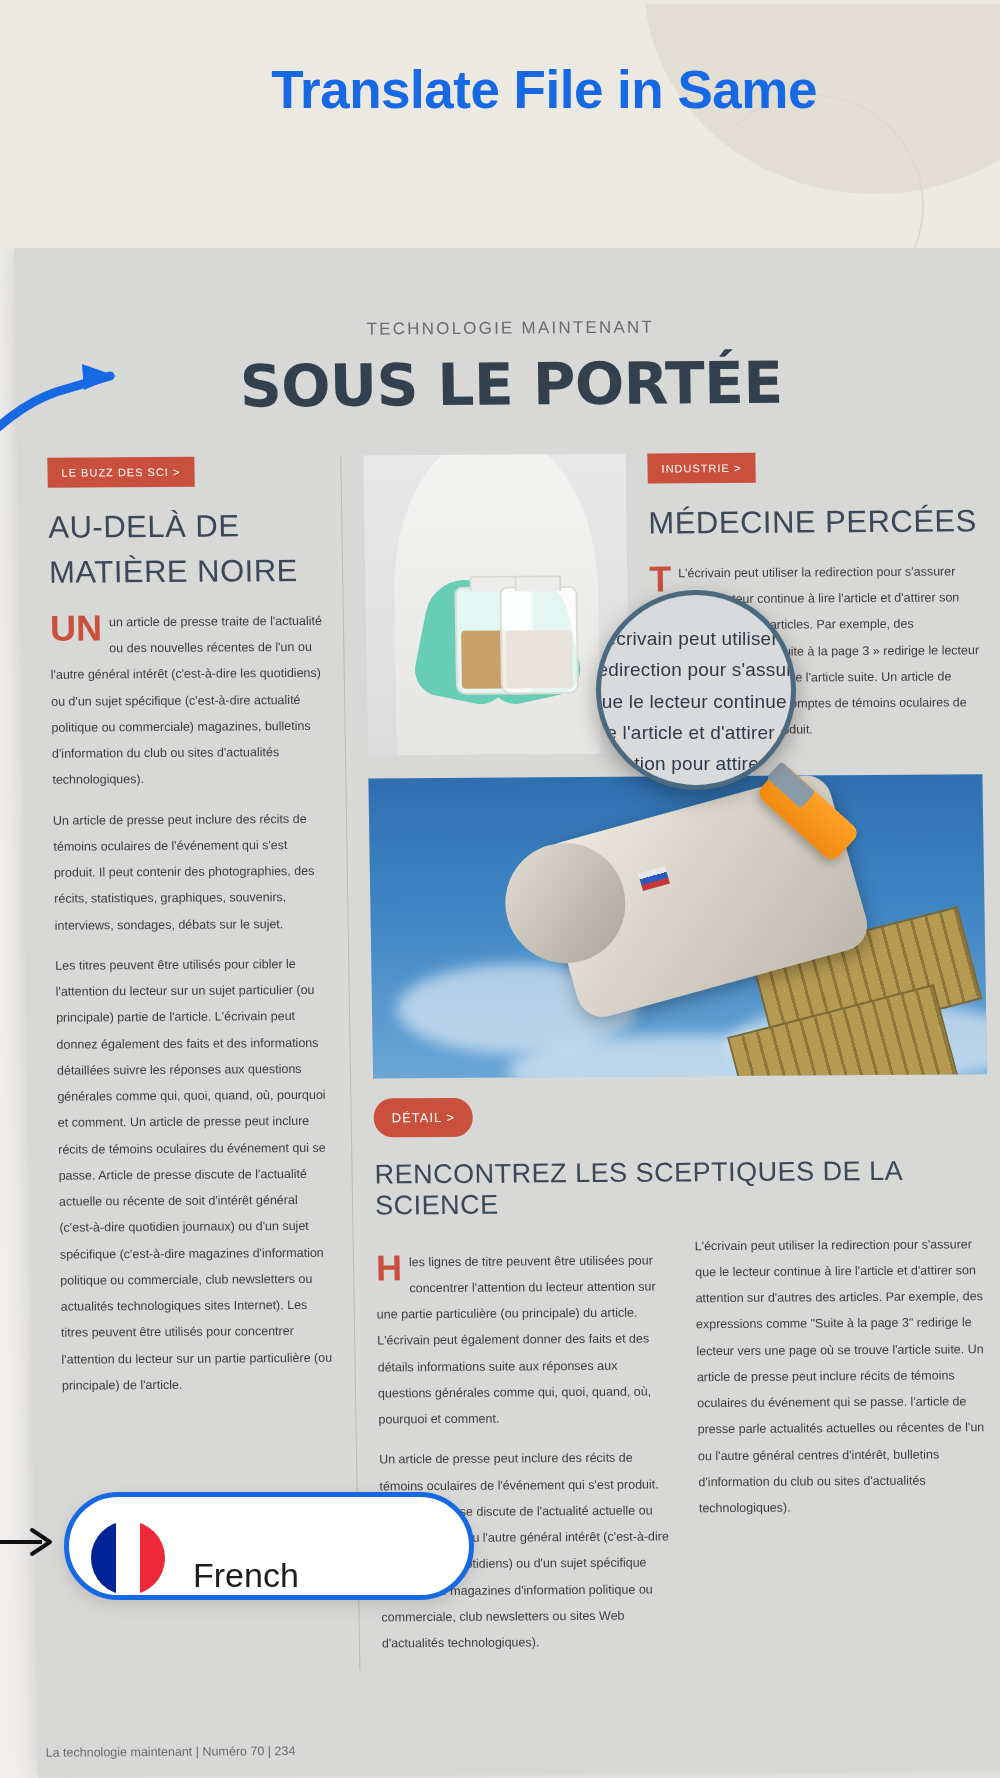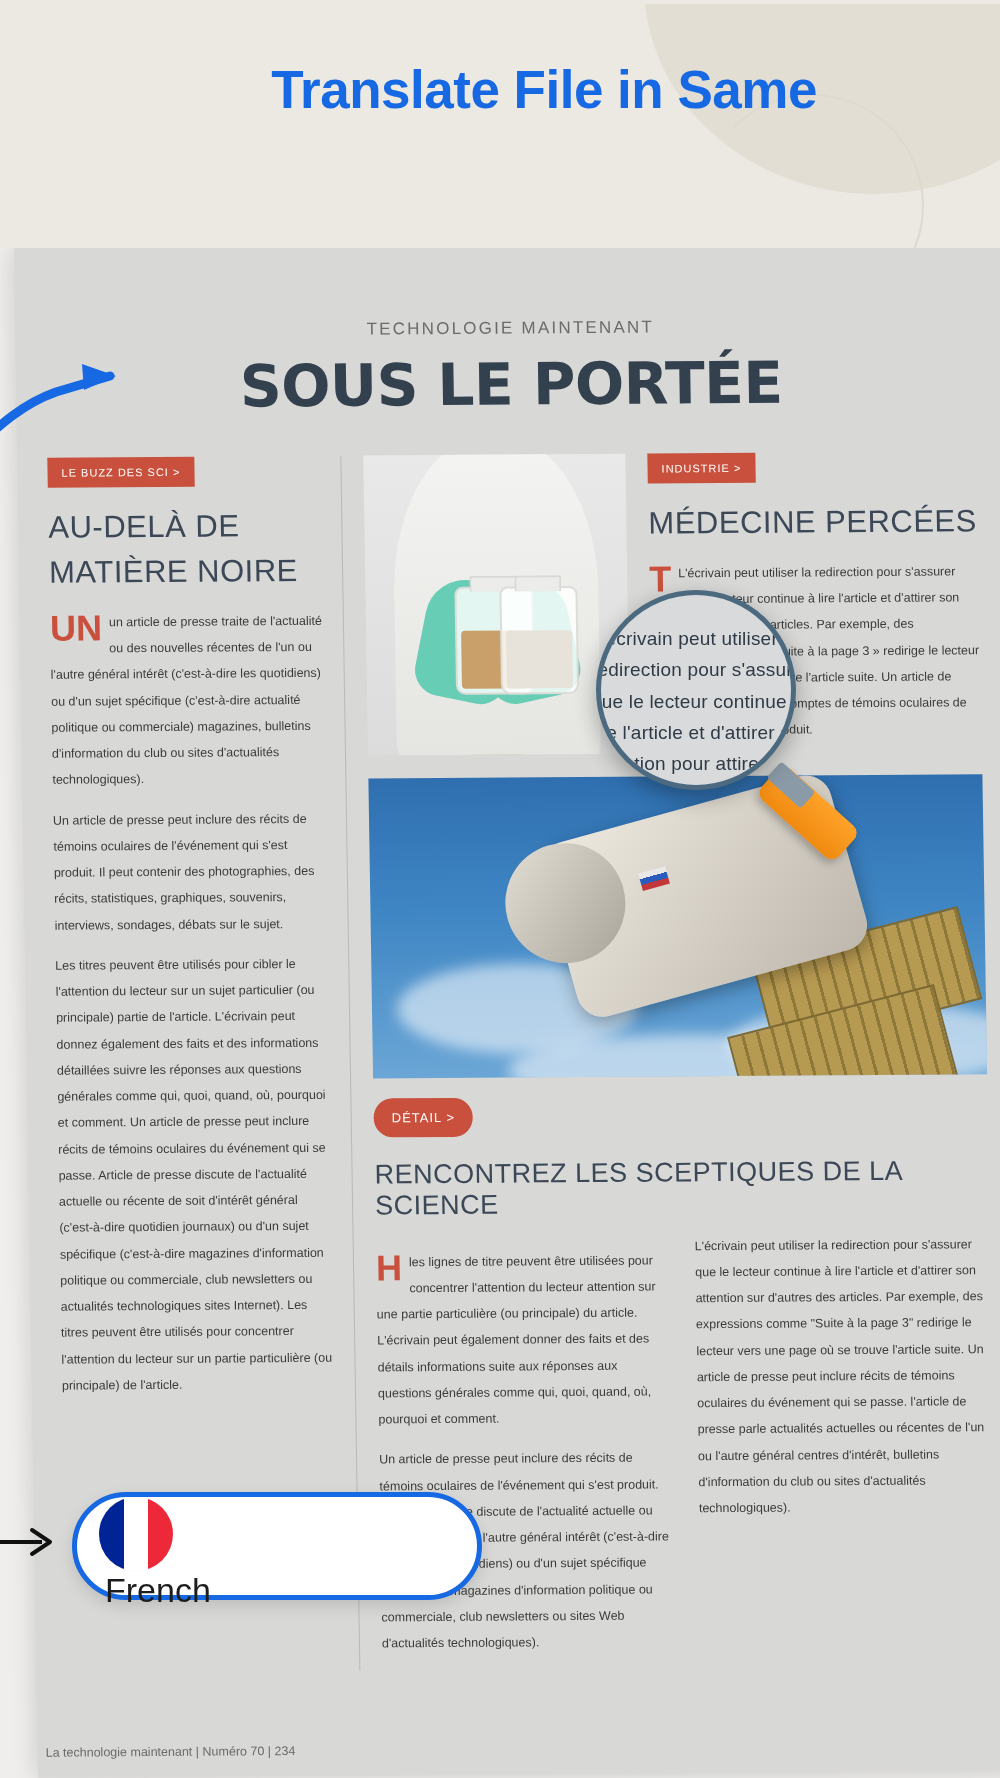--- a/index.html
+++ b/index.html
@@ -340,32 +340,31 @@
     width: 46px;
     height: 22px;
     background: #8a9aa6;
     transform: rotate(42deg);
     border-radius: 4px;
   }
 
   
   .lang-pill {
     position: absolute;
-    left: 72px;
+    left: 64px;
     top: 1492px;
     width: 400px;
     height: 98px;
     background: #ffffff;
     border: 5px solid #1668e3;
     border-radius: 56px;
     display: flex;
-    align-items: flex-start;
+    align-items: flex-end;
     z-index: 50;
     box-shadow: 0 6px 16px rgba(0,0,0,0.12);
-    flex-direction: column;
   }
   .flag {
     width: 74px;
     height: 74px;
     border-radius: 50%;
     margin-left: 22px;
     overflow: hidden;
     display: flex;
     box-shadow: 0 0 0 1px rgba(0,0,0,0.08) inset;
     flex: 0 0 auto;

